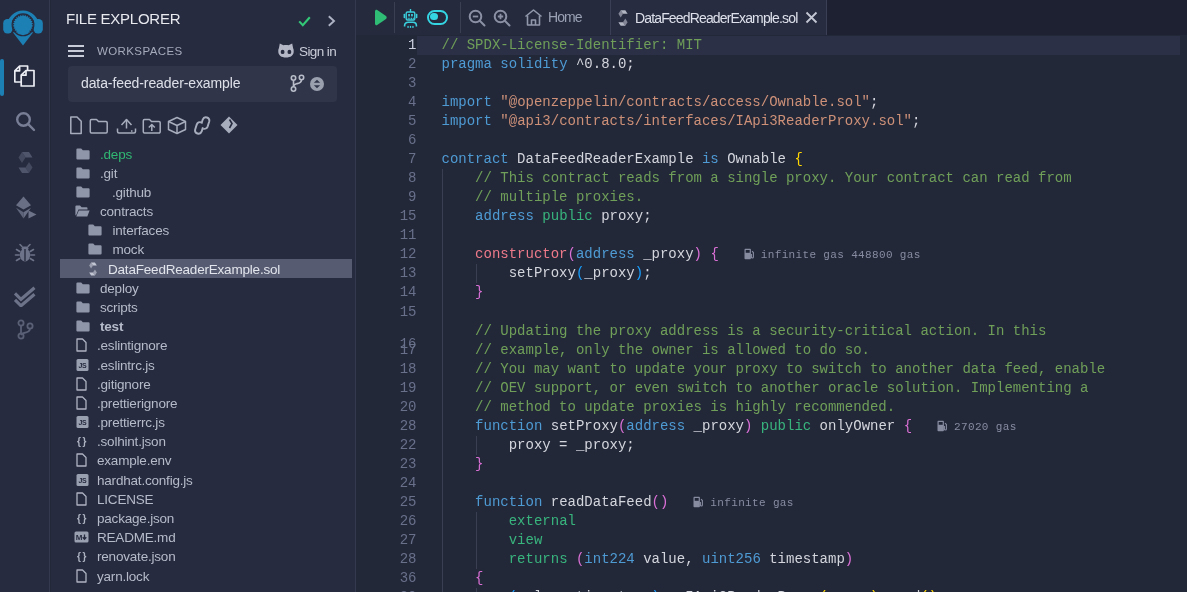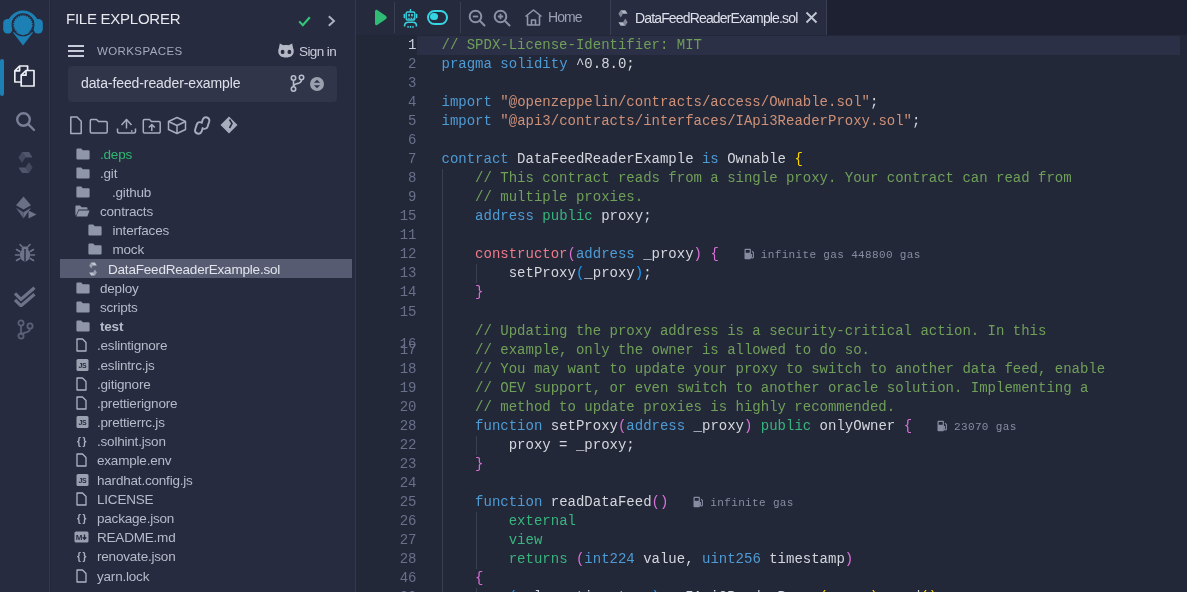--- a/index.html
+++ b/index.html
@@ -508,21 +508,21 @@
       <div class="ln" style="top:343.65px">19</div>
       <div class="ln" style="top:362.68px">20</div>
       <div class="ln" style="top:381.72px">28</div>
       <div class="ln" style="top:400.76px">22</div>
       <div class="ln" style="top:419.79px">23</div>
       <div class="ln" style="top:438.83px">24</div>
       <div class="ln" style="top:457.86px">25</div>
       <div class="ln" style="top:476.90px">26</div>
       <div class="ln" style="top:495.94px">27</div>
       <div class="ln" style="top:514.97px">28</div>
-      <div class="ln" style="top:534.01px">46</div>
+      <div class="ln" style="top:534.01px">36</div>
       <div class="ln" style="top:553.04px">30</div>
     </div>
   <div id="code">
       <div class="cl" style="top:1.00px"><span class="c">// SPDX-License-Identifier: MIT</span></div>
       <div class="cl" style="top:20.04px"><span class="k">pragma</span><span> </span><span class="k">solidity</span><span> ^0.8.0;</span></div>
       <div class="cl" style="top:39.07px"></div>
       <div class="cl" style="top:58.11px"><span class="k">import</span><span> </span><span class="s">"@openzeppelin/contracts/access/Ownable.sol"</span><span>;</span></div>
       <div class="cl" style="top:77.14px"><span class="k">import</span><span> </span><span class="s">"@api3/contracts/interfaces/IApi3ReaderProxy.sol"</span><span>;</span></div>
       <div class="cl" style="top:96.18px"></div>
       <div class="cl" style="top:115.22px"><span class="k">contract</span><span> DataFeedReaderExample </span><span class="k">is</span><span> Ownable </span><span class="b1">{</span></div>
@@ -544,21 +544,21 @@
       <div class="cl" style="top:305.58px"><span class="c">    // example, only the owner is allowed to do so.</span></div>
       <div class="cl" style="top:324.61px"><span class="c">    // You may want to update your proxy to switch to another data feed, enable</span></div>
       <div class="cl" style="top:343.65px"><span class="c">    // OEV support, or even switch to another oracle solution. Implementing a</span></div>
       <div class="cl" style="top:362.68px"><span class="c">    // method to update proxies is highly recommended.</span></div>
       <div class="cl" style="top:381.72px"><span>    </span><span class="k">function</span><span> setProxy</span><span class="b2">(</span><span class="k">address</span><span> _proxy</span><span class="b2">)</span><span> </span><span class="g">public</span><span> onlyOwner </span><span class="b2">{</span><span style="margin-left:25px"><svg width="11" height="12" viewBox="0 0 11 12" style="vertical-align:-2px">
             <g fill="#878ca1">
               <rect x="0.5" y="0.8" width="6.4" height="10.4" rx="0.9"></rect>
               <rect x="1.7" y="2" width="4" height="2.8" fill="#232839"></rect>
               <path d="M8 3.2 L9.4 4.6 L9.4 9 A1 1 0 0 1 7.4 9 L7.4 6" fill="none" stroke="#878ca1" stroke-width="1.1"></path>
             </g>
-          </svg><span class="gas" style="margin-left:6px">23070 gas</span></span></div>
+          </svg><span class="gas" style="margin-left:6px">27020 gas</span></span></div>
       <div class="cl" style="top:400.76px"><span>        proxy = _proxy;</span></div>
       <div class="cl" style="top:419.79px"><span>    </span><span class="b2">}</span></div>
       <div class="cl" style="top:438.83px"></div>
       <div class="cl" style="top:457.86px"><span>    </span><span class="k">function</span><span> readDataFeed</span><span class="b2">()</span><span style="margin-left:25px"><svg width="11" height="12" viewBox="0 0 11 12" style="vertical-align:-2px">
             <g fill="#878ca1">
               <rect x="0.5" y="0.8" width="6.4" height="10.4" rx="0.9"></rect>
               <rect x="1.7" y="2" width="4" height="2.8" fill="#232839"></rect>
               <path d="M8 3.2 L9.4 4.6 L9.4 9 A1 1 0 0 1 7.4 9 L7.4 6" fill="none" stroke="#878ca1" stroke-width="1.1"></path>
             </g>
           </svg><span class="gas" style="margin-left:6px">infinite gas</span></span></div>

